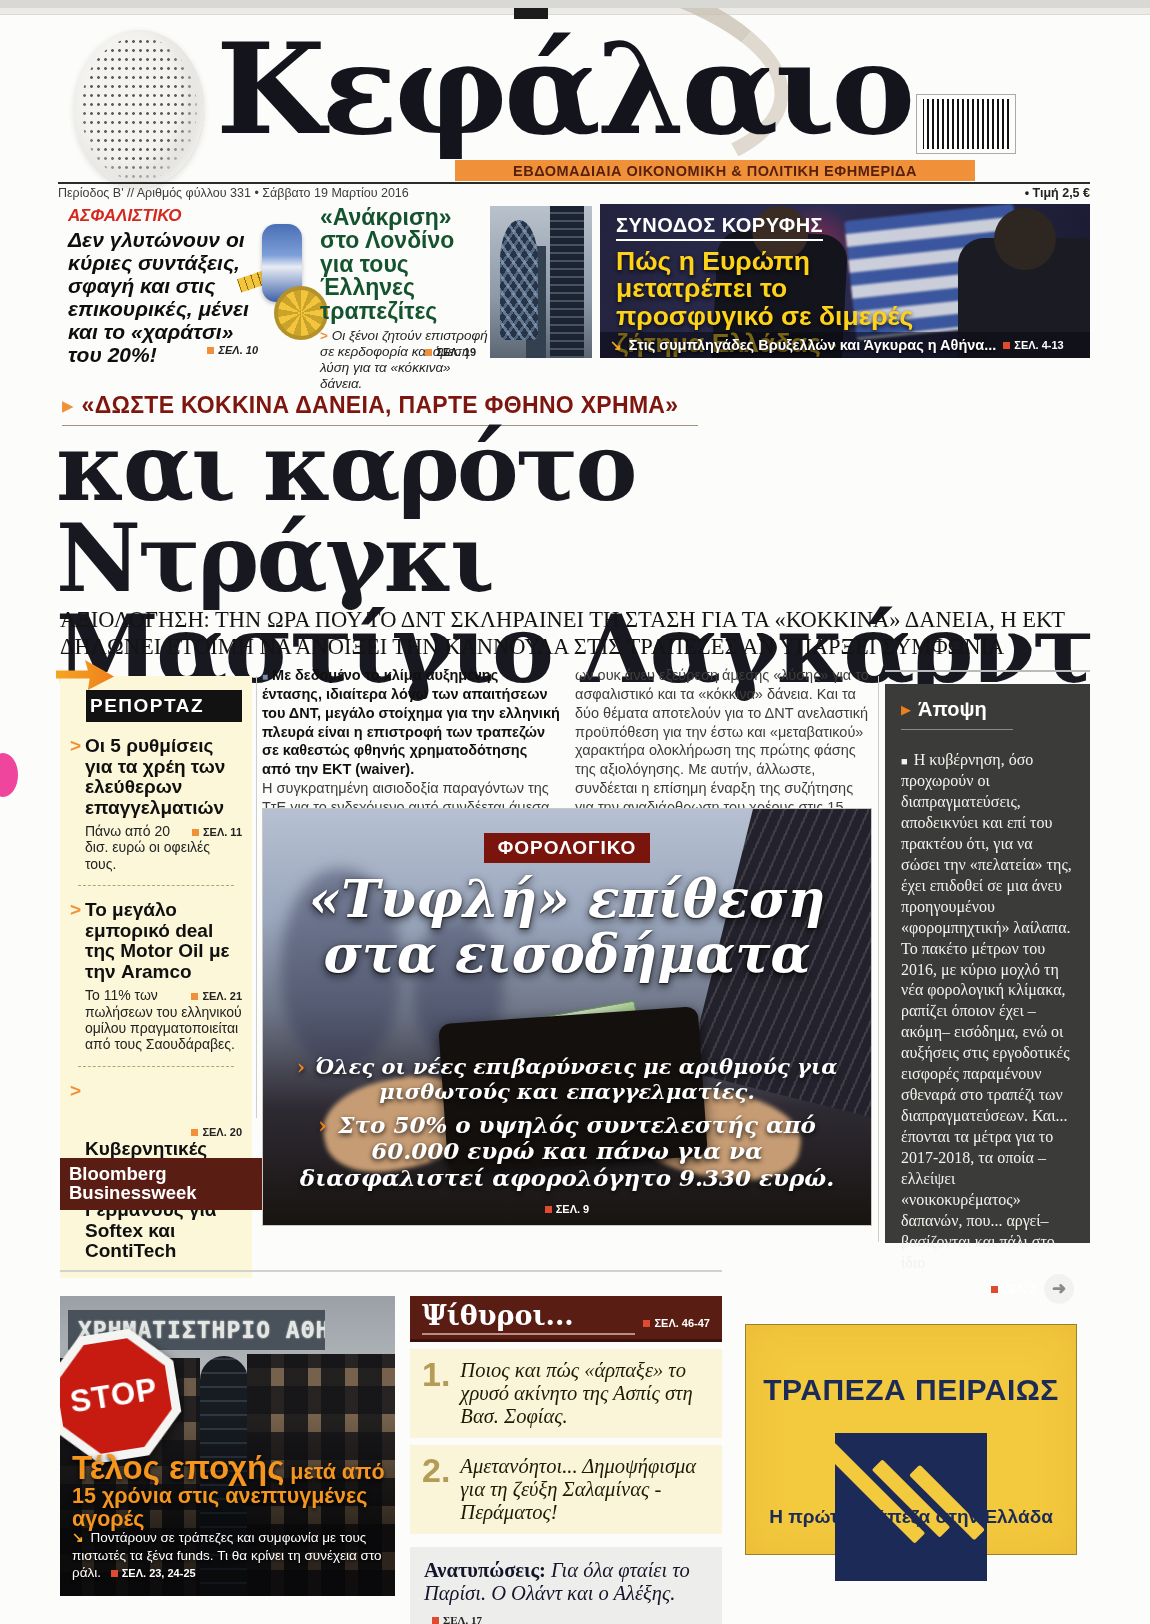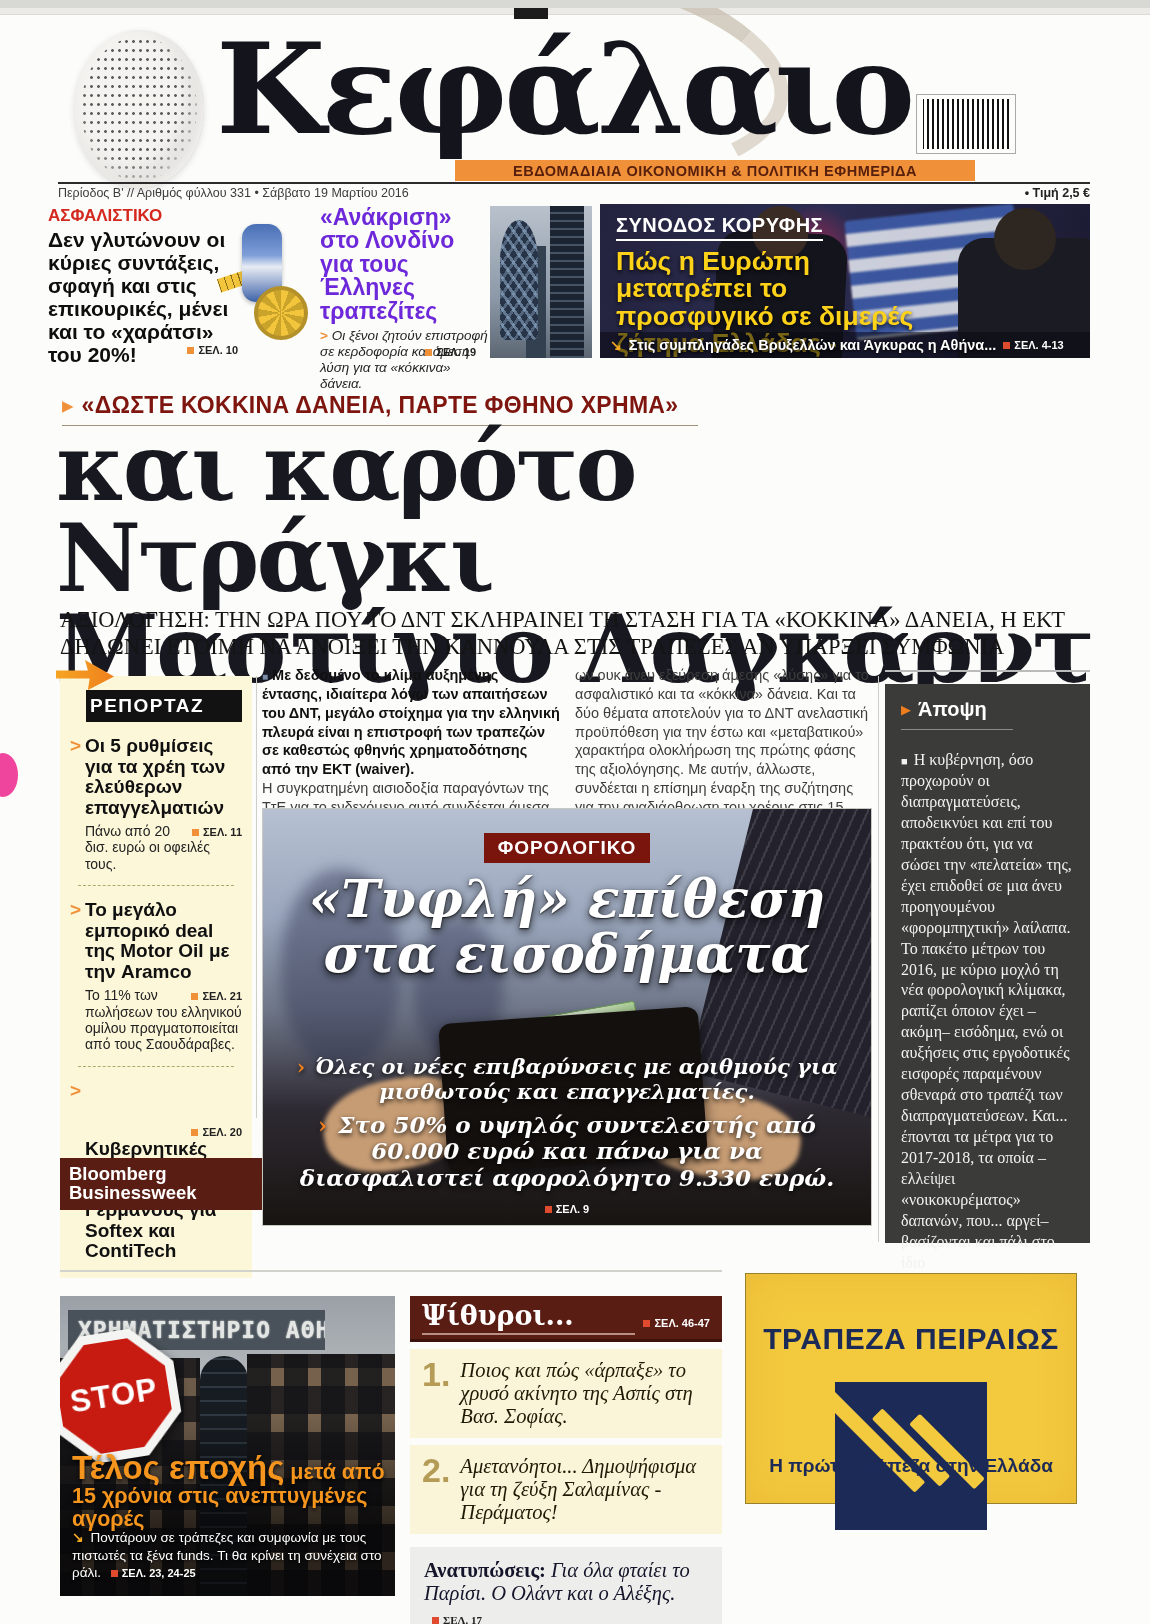--- a/index.html
+++ b/index.html
@@ -35,34 +35,34 @@
              font-size:12.5px;color:#3c3c3c;}
   .issue-row .price{font-weight:bold;color:#222;}
 
   
   .pg{font-size:11px;font-weight:bold;color:#222;white-space:nowrap;}
   .pg::before{content:"";display:inline-block;width:7px;height:7px;background:#f0913a;margin-right:4px;}
   .pg.red::before{background:#e04a2f;}
   .pg.light{color:#fff;}
 
   
-  .story-insurance{position:absolute;left:48px;top:198px;width:252px;height:152px;}
+  .story-insurance{position:absolute;left:68px;top:198px;width:252px;height:152px;font-style:italic;}
   .si-label{font-size:17px;font-weight:bold;color:#d4281e;margin-bottom:2px;}
   .si-head{font-size:21px;font-weight:bold;line-height:1.1;color:#0e0e0e;width:196px;}
   .si-photo{position:absolute;right:-4px;top:18px;width:84px;height:120px;}
   .si-roll{position:absolute;left:22px;top:0;width:40px;height:78px;border-radius:14px;
            background:linear-gradient(180deg,#4a6fb5 0%,#7d9ed8 40%,#e8ecf4 55%,#3d62a8 100%);box-shadow:0 2px 4px rgba(0,0,0,.25);}
   .si-tape{position:absolute;left:34px;top:62px;width:46px;height:46px;border-radius:50%;
            background:repeating-conic-gradient(#f2c53d 0 20deg,#caa32a 20deg 40deg);border:4px solid #b5912a;}
   .si-tail{position:absolute;left:-2px;top:48px;width:44px;height:14px;background:#f2c53d;transform:rotate(-18deg);
            background-image:repeating-linear-gradient(90deg,#8a6d14 0 1px,transparent 1px 7px);}
   .si-page{position:absolute;right:62px;bottom:2px;padding-left:40px;}
 
   .story-london{position:absolute;left:320px;top:198px;width:266px;height:152px;}
-  .sl-head{font-size:23px;font-weight:bold;line-height:1.02;color:#6d28d9;width:172px;}
+  .sl-head{font-size:23px;font-weight:bold;line-height:1.02;color:#14532d;width:172px;}
   .sl-sub{font-size:13.5px;font-style:italic;line-height:1.18;color:#1f1f1f;width:168px;margin-top:5px;}
   .sl-sub .chev{color:#f0913a;font-weight:bold;font-style:normal;}
   .sl-photo{position:absolute;right:-6px;top:0;width:102px;height:152px;overflow:hidden;
             background:linear-gradient(180deg,#b9c2cc 0%,#8d99a8 60%,#5c6673 100%);}
   .gherkin{position:absolute;left:10px;top:14px;width:38px;height:120px;border-radius:50% 50% 14% 14%/34% 34% 6% 6%;
            background:#273447;background-image:repeating-linear-gradient(55deg,rgba(160,190,220,.5) 0 3px,transparent 3px 9px),
            repeating-linear-gradient(-55deg,rgba(160,190,220,.35) 0 3px,transparent 3px 9px);}
   .tower1{position:absolute;right:8px;top:0;width:34px;height:152px;background:#1b2430;
           background-image:repeating-linear-gradient(0deg,rgba(150,170,195,.35) 0 2px,transparent 2px 8px);}
   .tower2{position:absolute;right:46px;top:40px;width:20px;height:112px;background:#33404f;}
@@ -226,21 +226,21 @@
   .wh-head .pg{color:#fff;margin-bottom:6px;margin-left:8px;}
   .wh-item{background:#faf4d8;margin-top:7px;padding:10px 12px;display:flex;gap:10px;align-items:flex-start;}
   .wh-num{font-size:34px;font-weight:bold;color:#b49b56;line-height:.9;}
   .wh-text{font-family:"Liberation Serif",serif;font-style:italic;font-size:20.5px;line-height:1.12;color:#1d1a05;}
   .reprint{background:#ededeb;margin-top:13px;padding:12px 14px;font-family:"Liberation Serif",serif;
            font-size:20.5px;line-height:1.15;color:#14142a;}
   .reprint .lab{font-weight:bold;font-style:normal;}
   .reprint .txt{font-style:italic;}
   .reprint .pg{margin-left:8px;}
 
-  .piraeus{position:absolute;left:745px;top:1265px;width:332px;height:231px;background:#f3c93e;
+  .piraeus{position:absolute;left:745px;top:1316px;width:332px;height:231px;background:#f3c93e;
            border:1px solid #97812a;box-shadow:inset 0 0 40px rgba(200,120,20,.18);}
   .pi-title{position:absolute;top:48px;left:0;right:0;text-align:center;font-size:30px;font-weight:bold;
             color:#1c2a58;letter-spacing:.5px;}
   .pi-logo{position:absolute;left:50%;top:108px;width:152px;height:148px;margin-left:-76px;background:#1c2a58;overflow:hidden;}
   .pi-stripe{position:absolute;background:#f3c93e;height:15px;border-radius:2px;transform:rotate(45deg);}
   .pi-s1{left:-26px;top:52px;width:130px;}
   .pi-s2{left:28px;top:58px;width:96px;}
   .pi-s3{left:66px;top:62px;width:92px;}
   .pi-slogan{position:absolute;bottom:26px;left:0;right:0;text-align:center;font-size:19px;font-weight:bold;color:#1c2a58;}
 </style>

